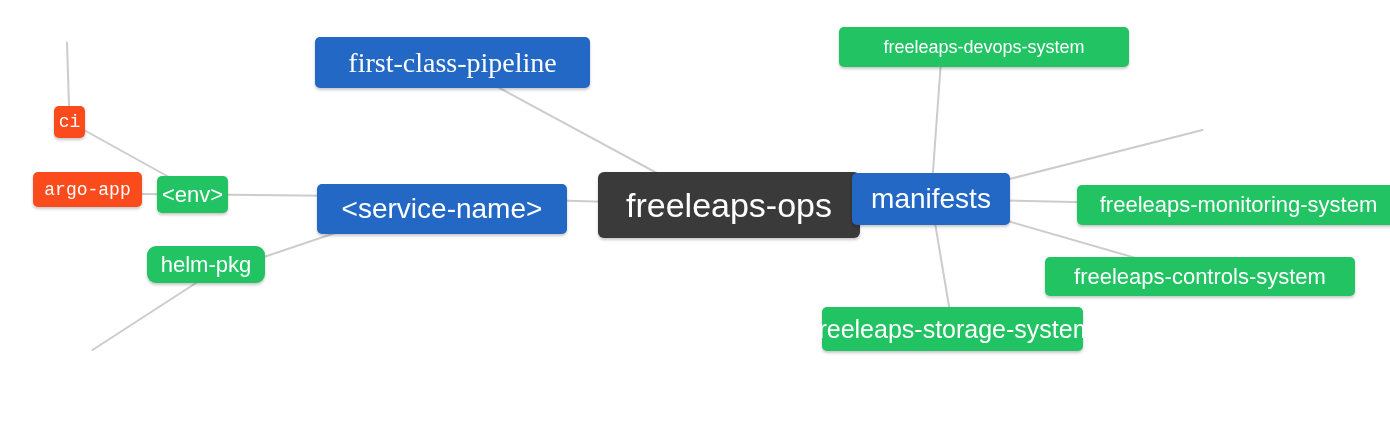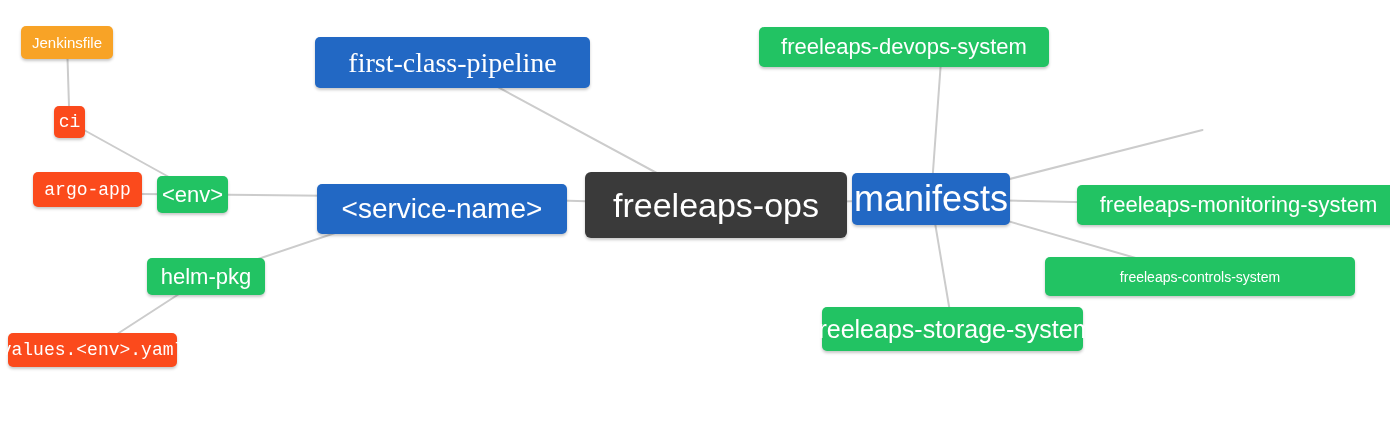--- a/index.html
+++ b/index.html
@@ -37,21 +37,21 @@
     display:flex;
     align-items:center;
     justify-content:center;
     white-space:nowrap;
     color:var(--text);
     border-radius:5px;
     box-shadow:0 2px 3px rgba(0,0,0,0.22);
     cursor:pointer;
     user-select:none;
   }
-  .node.dark{background:var(--root_dark);border-radius:6px;}
+  .node.dark{background:var(--root_dark);border-radius:6px;margin-left:13px;}
   .node.blue{background:var(--branch_blue);}
   .node.green{background:var(--leaf_green);}
   .node.red{background:var(--leaf_red);font-family:Liberation Mono, monospace;}
   .node.amber{background:var(--leaf_amber);}
 </style>
 </head>
 <body>
 
 <div class="canvas">
 
@@ -65,42 +65,40 @@
       <line x1="452.5" y1="62.5" x2="716" y2="205"></line>
       <line x1="442" y1="197" x2="716" y2="205"></line>
       <line x1="716" y1="205" x2="931" y2="199"></line>
       <line x1="931" y1="199" x2="942" y2="47"></line>
       <line x1="931" y1="199" x2="1202.5" y2="130"></line>
       <line x1="931" y1="199" x2="1211.5" y2="205"></line>
       <line x1="931" y1="199" x2="1200" y2="276.5"></line>
       <line x1="931" y1="199" x2="952.5" y2="327"></line>
     </svg>
 
-  <div class="node amber" style="left:21px;  top:26px;  width:92px;  height:33px; font-size:15px;">Jenkinsfile</div>
 
   <div class="node red" style="left:54px;  top:106px; width:31px;  height:32px; font-size:18px;">ci</div>
 
   <div class="node red" style="left:33px;  top:172px; width:109px;  height:35px; font-size:18px;">argo-app</div>
 
   <div class="node green" style="left:157px; top:176px; width:71px;  height:37px; font-size:22px;">&lt;env&gt;</div>
 
-  <div class="node green" style="left:147px; top:258px; width:118px; height:37px; font-size:22px;">helm-pkg</div>
+  <div class="node green" style="left:147px; top:246px; width:118px; height:37px; font-size:22px;border-radius:9px;">helm-pkg</div>
 
-  <div class="node red" style="left:8px;   top:333px; width:169px; height:34px; font-size:18px;">values.&lt;env&gt;.yaml</div>
 
   <div class="node blue" style="left:315px; top:37px;  width:275px; height:51px; font-size:28px;font-family:Liberation Serif, serif;">first-class-pipeline</div>
 
   <div class="node blue" style="left:317px; top:184px; width:250px; height:50px; font-size:28px;">&lt;service-name&gt;</div>
 
   <div class="node dark" style="left:585px; top:172px; width:262px; height:66px; font-size:34px;">freeleaps-ops</div>
 
-  <div class="node blue" style="left:852px; top:173px; width:158px; height:52px; font-size:36px;">manifests</div>
+  <div class="node blue" style="left:852px; top:173px; width:158px; height:52px; font-size:28px;">manifests</div>
 
-  <div class="node green" style="left:759px; top:27px;  width:290px; height:40px; font-size:22px;">freeleaps-devops-system</div>
+  <div class="node green" style="left:839px; top:27px;  width:290px; height:40px; font-size:18px;">freeleaps-devops-system</div>
 
 
   <div class="node green" style="left:1050px;top:185px; width:323px; height:40px; font-size:22px;margin-left:27px;">freeleaps-monitoring-system</div>
 
-  <div class="node green" style="left:1045px;top:257px; width:310px; height:39px; font-size:14px;">freeleaps-controls-system</div>
+  <div class="node green" style="left:1045px;top:257px; width:310px; height:39px; font-size:22px;">freeleaps-controls-system</div>
 
   <div class="node green" style="left:822px; top:307px; width:261px; height:44px; font-size:25px;">freeleaps-storage-system</div>
 
 </div>
 
 </body></html>

